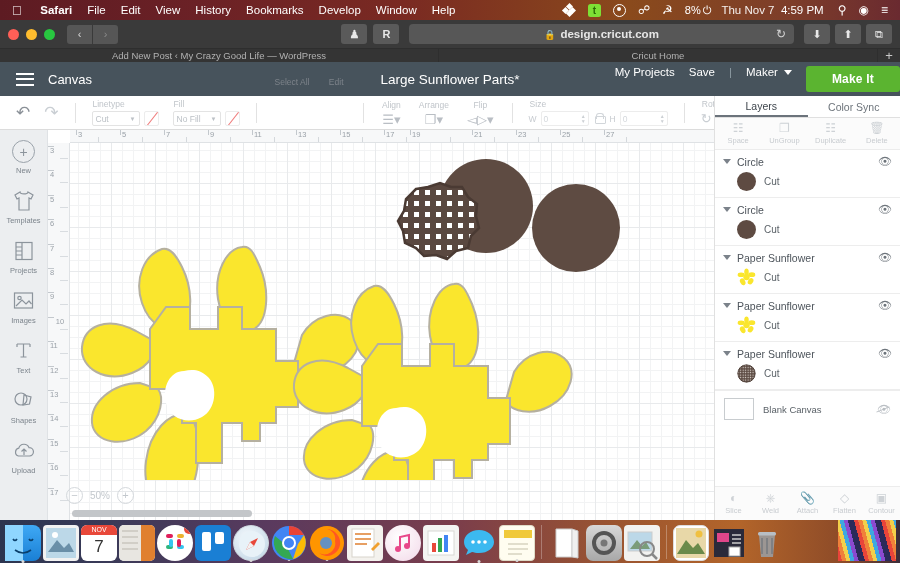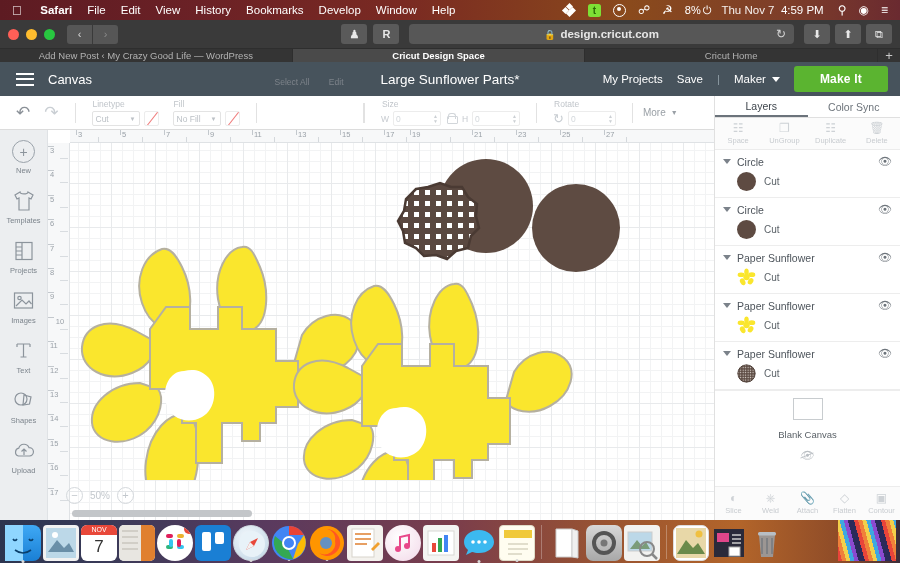--- a/index.html
+++ b/index.html
@@ -70,21 +70,21 @@
 
   
   .app-header {
     position: absolute; top: 62px; left: 0; width: 900px; height: 34px;
     background: #47535c; display: flex; align-items: center; color: #fff;
   }
   .hamburger { width: 18px; height: 13px; margin: 0 14px 0 16px; display: flex; flex-direction: column; justify-content: space-between; }
   .hamburger i { height: 2px; background: #fff; display: block; }
   .h-canvas { font-size: 13px; }
   .h-title { position: absolute; left: 0; right: 0; text-align: center; font-size: 13.5px; pointer-events: none; }
-  .h-right { margin-left: auto; display: flex; align-items: center; gap: 14px; padding-right: 12px; font-size: 11.5px; position: relative; z-index: 2; }
+  .h-right { margin-left: auto; display: flex; align-items: flex-start; gap: 14px; font-size: 11.5px; position: relative; z-index: 2; }
   .h-right .sep { color: #8c9aa3; }
   .maker { display: flex; align-items: center; gap: 6px; }
   .chev { width: 0; height: 0; border-left: 4px solid transparent; border-right: 4px solid transparent; border-top: 5px solid #fff; }
   .makeit {
     background: #5bb430; color: #fff; font-size: 12px; font-weight: bold;
     padding: 6px 26px; border-radius: 3px; border: none; letter-spacing: .2px;
   }
 
   
   .edit-toolbar {
@@ -188,21 +188,21 @@
   .lp-row { border-bottom: 1px solid #ededed; padding: 5px 8px 6px; }
   .lp-row-head { display: flex; align-items: center; gap: 6px; }
   .caret { width: 0; height: 0; border-left: 4px solid transparent; border-right: 4px solid transparent; border-top: 5px solid #7b828a; }
   .lp-name { font-size: 10.5px; color: #4d545b; flex: 1; }
   .eye { font-size: 11px; color: #6d747b; }
   .eye.off { color: #b9bec3; position: relative; }
   .eye.off::after { content:''; position:absolute; left:-1px; top:6px; width:14px; height:1.2px; background:#b9bec3; transform: rotate(-22deg); }
   .lp-sub { display: flex; align-items: center; gap: 8px; padding: 4px 0 0 14px; }
   .sw-circle { width: 19px; height: 19px; border-radius: 50%; }
   .lp-cut { font-size: 10px; color: #5b6268; }
-  .blank-row { display: flex; align-items: center; gap: 9px; padding: 7px 9px; border-top: 1px solid #ededed; flex-direction: column; }
+  .blank-row { display: flex; align-items: center; gap: 9px; padding: 7px 9px; border-top: 1px solid #ededed; }
   .blank-sw { width: 30px; height: 22px; border: 1px solid #c8cccf; background: #fff; }
   .blank-lbl { font-size: 9.5px; color: #5b6268; flex: 1; }
   .lp-bottom { position: absolute; bottom: 0; left: 0; right: 0; height: 34px; display: flex; border-top: 1px solid #ececec; background: #fbfbfb; }
   .lp-bi { flex: 1; display: flex; flex-direction: column; align-items: center; justify-content: center; gap: 2px; color: #c8ccd0; font-size: 7.5px; }
   .lp-bi .g { font-size: 12px; line-height: 12px; color: #ced2d6; }
 
   
   .dock {
     position: absolute; left: 0; bottom: 0; width: 900px; height: 43px;
     background: linear-gradient(90deg,#2c3550 0%, #3a3a58 12%, #5a3a5e 30%, #7a3d4c 50%, #9a5430 68%, #b3652a 82%, #8c4a28 94%, #3a2c3a 100%);
@@ -286,21 +286,20 @@
         <span class="reload">↻</span>
       </span>
       <span class="rightbtns">
         <span class="rb">⬇</span>
         <span class="rb">⬆</span>
         <span class="rb">⧉</span>
       </span>
     </div>
     <div class="sf-tabs">
       <span class="tab">Add New Post ‹ My Crazy Good Life — WordPress</span>
-      <span class="tab active">Cricut Design Space</span>
       <span class="tab">Cricut Home</span>
       <span class="tab newtab">+</span>
     </div>
   </div>
 
   <div class="app-header">
     <span class="hamburger">
         <i></i>
         <i></i>
         <i></i>
@@ -352,20 +351,34 @@
       <span class="iconbtn act">
         <span>Select All</span>
         <span class="dashbox"></span>
       </span>
       <span class="iconbtn act">
         <span>Edit</span>
         <span class="glyph">✂▾</span>
       </span>
     </div>
     <span class="tb-div"></span>
+    <div class="tb-group">
+      <span class="iconbtn">
+        <span>Align</span>
+        <span class="glyph">☰▾</span>
+      </span>
+      <span class="iconbtn">
+        <span>Arrange</span>
+        <span class="glyph">❐▾</span>
+      </span>
+      <span class="iconbtn">
+        <span>Flip</span>
+        <span class="glyph">◅▷▾</span>
+      </span>
+    </div>
     <span class="tb-div"></span>
     <div class="tb-group">
       <span class="field">
         <span class="lbl">Size</span>
         <span class="row sizefield">
           <span>W</span>
           <span class="numbox">
             <span>0</span>
             <span class="stepper">▲<br>▼</span>
           </span>

